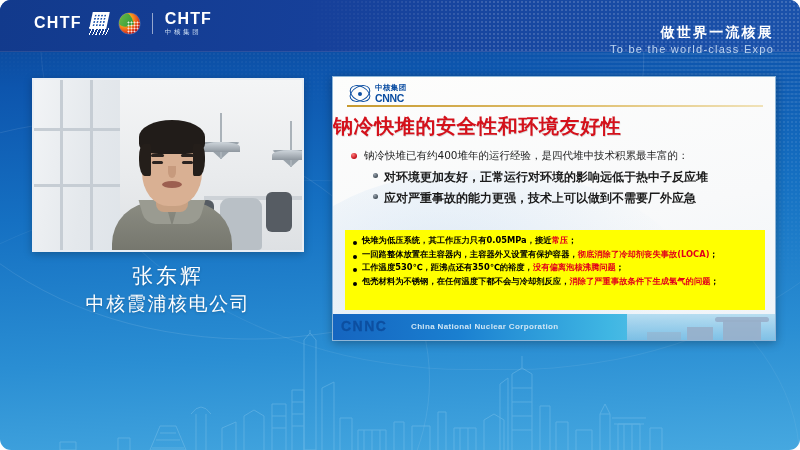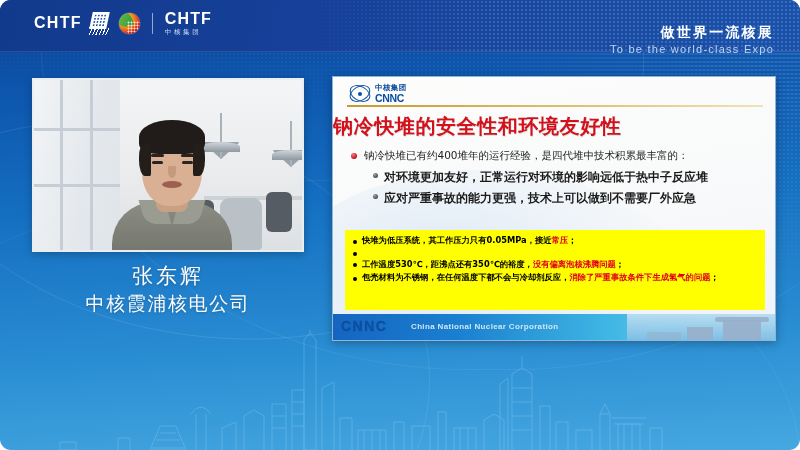--- a/index.html
+++ b/index.html
@@ -369,21 +369,21 @@
     margin-top: 3px;
   }
   
   #yellowbox {
     position: absolute; left: 12px; top: 153px;
     width: 420px; height: 80px;
     background: #ffff00;
     padding: 5px 8px 4px 8px;
   }
   .yb {
-    display: flex; align-items: center; gap: 5px;
+    display: flex; align-items: flex-end; gap: 5px;
     font-family: "DejaVu Sans", sans-serif;
     font-size: 8.3px; font-weight: 700; color: #000000;
     line-height: 1.22; margin-bottom: 3.4px;
     white-space: nowrap;
   }
   .yb .dot {
     flex: 0 0 auto; width: 4px; height: 4px; border-radius: 50%;
     background: #000; margin-top: 3px;
   }
   .hl { color: #e2001a; }
@@ -562,20 +562,21 @@
       </div>
     </div>
 
     <div id="yellowbox" style="background: rgb(255, 255, 0);">
         <div class="yb">
           <span class="dot"></span>
           <span><span>快堆为低压系统，其工作压力只有0.05MPa，接近</span><span class="hl" style="color: rgb(226, 0, 26);">常压</span><span>；</span></span>
         </div>
         <div class="yb">
           <span class="dot"></span>
+          <span><span>一回路整体放置在主容器内，主容器外又设置有保护容器，</span><span class="hl" style="color: rgb(226, 0, 26);">彻底消除了冷却剂丧失事故(LOCA)</span><span>；</span></span>
         </div>
         <div class="yb">
           <span class="dot"></span>
           <span><span>工作温度530℃，距沸点还有350℃的裕度，</span><span class="hl" style="color: rgb(226, 0, 26);">没有偏离泡核沸腾问题</span><span>；</span></span>
         </div>
         <div class="yb">
           <span class="dot"></span>
           <span><span>包壳材料为不锈钢，在任何温度下都不会与冷却剂反应，</span><span class="hl" style="color: rgb(226, 0, 26);">消除了严重事故条件下生成氢气的问题</span><span>；</span></span>
         </div>
       </div>

